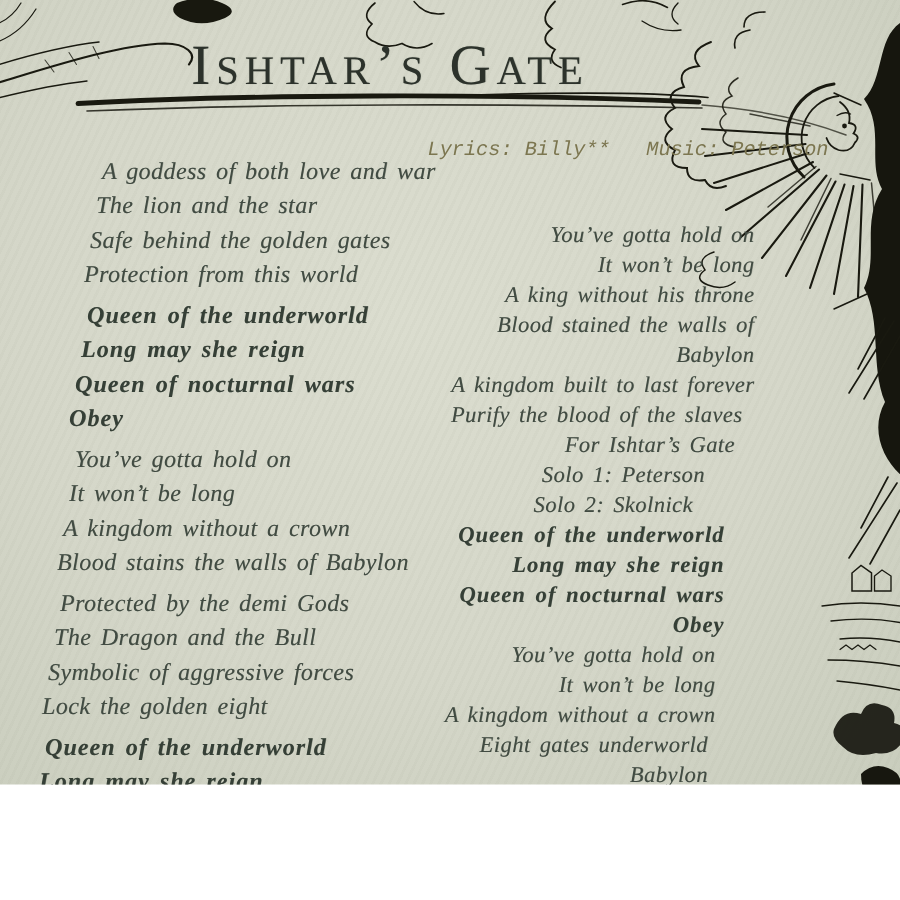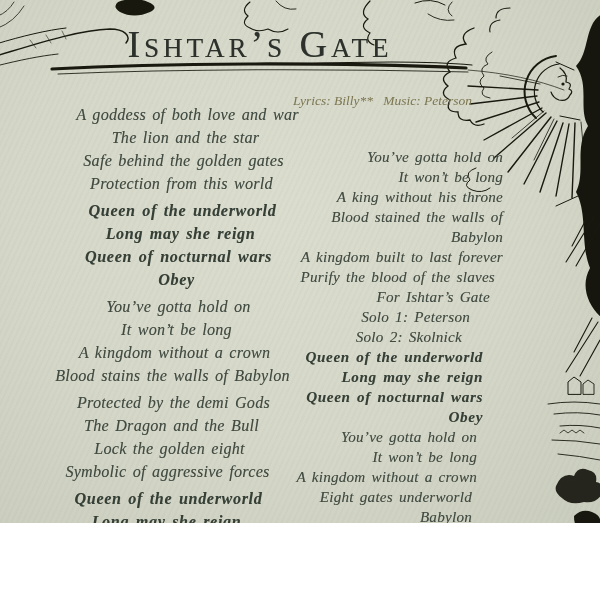--- a/index.html
+++ b/index.html
@@ -12,25 +12,25 @@
   }
   .engraving{position:absolute;left:0;top:0;pointer-events:none;}
   .title{
     position:absolute;left:40px;top:22px;width:440px;margin:0;
     text-align:center;font-weight:normal;font-variant:small-caps;
     font-size:38px;letter-spacing:4px;color:#2c322b;
     text-shadow:0.3px 0.3px 0.5px rgba(40,48,40,0.45);
   }
   .credits{
     position:absolute;left:285px;top:92px;width:195px;text-align:center;
-    font-style:italic;font-size:13.5px;line-height:17px;color:#7c7650;
+    font-style:italic;font-size:13.5px;line-height:17px;color:#7c7650;font-family:Liberation Mono, monospace;
   }
   .credits .c1{white-space:pre;}
   .col{position:absolute;color:#414b42;font-style:italic;
-       text-shadow:0.25px 0.25px 0.35px rgba(55,65,55,0.4);text-align:center;}
+       text-shadow:0.25px 0.25px 0.35px rgba(55,65,55,0.4);}
   .col-left{left:22px;top:103px;width:285px;font-size:16px;line-height:23px;letter-spacing:0.3px;word-spacing:2px;}
   .col-right{left:280px;top:147px;width:228px;text-align:right;font-size:15px;line-height:20px;letter-spacing:0.3px;word-spacing:2px;}
   .stanza{margin:0 0 4px 0;}
   .col-right .stanza{margin:0;}
   .bold{font-weight:bold;color:#353f36;letter-spacing:0.7px;}
   
   .ls1{padding-left:46px;} .ls2{padding-left:36px;} .ls3{padding-left:28px;}
   .ls4{padding-left:18px;} .ls5{padding-left:8px;}
   .col-left .line:nth-child(2){margin-left:-4px;}
   .col-left .line:nth-child(3){margin-left:-8px;}
@@ -184,22 +184,22 @@
     </div>
     <div class="stanza ls3">
       <div class="line">You’ve gotta hold on</div>
       <div class="line">It won’t be long</div>
       <div class="line">A kingdom without a crown</div>
       <div class="line">Blood stains the walls of Babylon</div>
     </div>
     <div class="stanza ls4">
       <div class="line">Protected by the demi Gods</div>
       <div class="line">The Dragon and the Bull</div>
+      <div class="line">Symbolic of aggressive forces</div>
       <div class="line">Lock the golden eight</div>
-      <div class="line">Symbolic of aggressive forces</div>
     </div>
     <div class="stanza bold ls5">
       <div class="line">Queen of the underworld</div>
       <div class="line">Long may she reign</div>
       <div class="line">Queen of nocturnal wars</div>
       <div class="line">Obey</div>
     </div>
   </div>
 
   <div class="col col-right">

